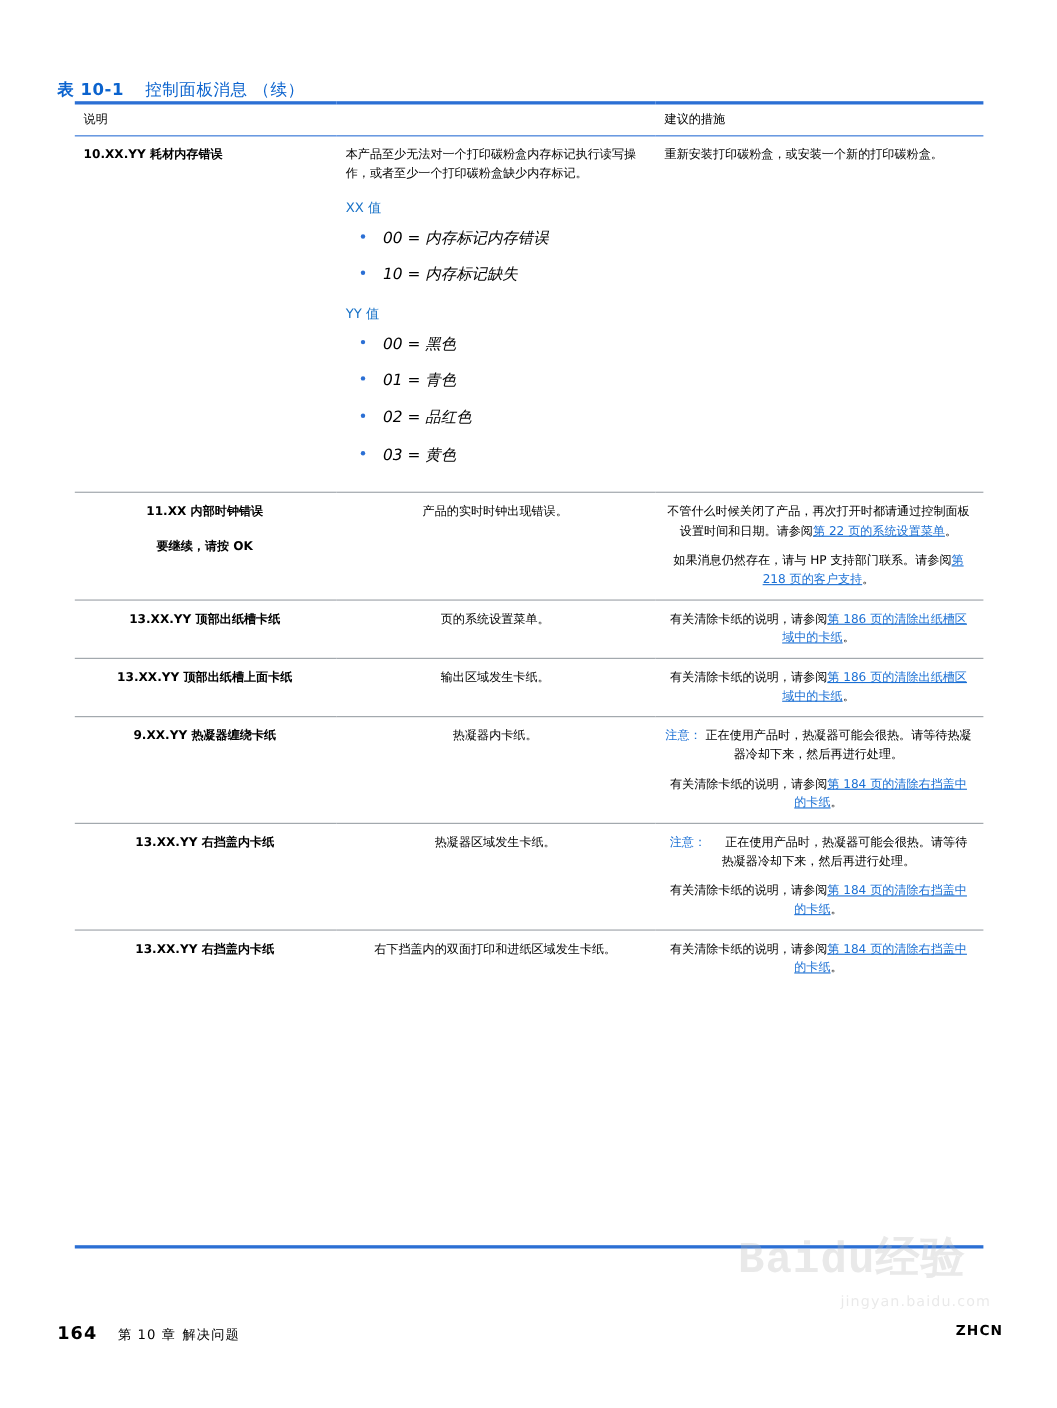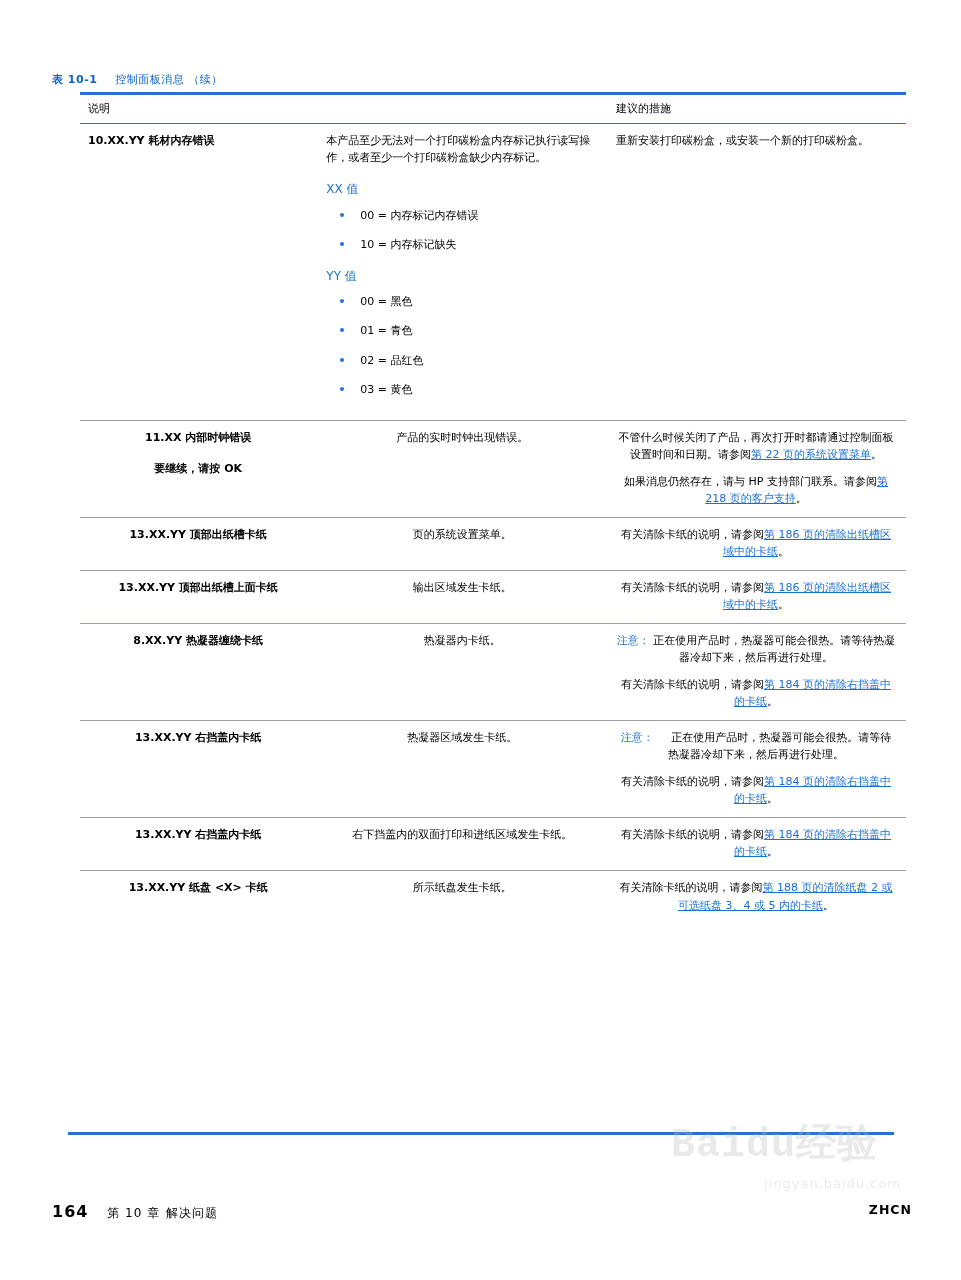--- a/index.html
+++ b/index.html
@@ -12,28 +12,28 @@
     overflow:hidden;
   }
   .page{
     position:absolute;
     left:0;top:0;
     width:961px;height:1280px;
   }
   .table-caption{
     position:absolute;
     left:52px;top:72px;
-    font-size:11px;
+    font-size:15px;
     color:#0b63ce;
     letter-spacing:0.5px;
   }
   .table-caption .cap-bold{font-weight:bold;}
   .tbl{
     position:absolute;
-    left:80px;top:92px;
+    left:68px;top:92px;
     width:826px;
     border-collapse:collapse;
     font-size:11px;
     line-height:1.55;
   }
   .tbl td,.tbl th{
     vertical-align:top;
     padding:8px 10px 10px 8px;
     text-align:left;
   }
@@ -62,21 +62,22 @@
   }
   ul.bul{
     list-style:none;
     margin:0 0 2px 0;
     padding:0;
   }
   ul.bul li{
     position:relative;
     padding-left:34px;
     margin:0 0 12px 0;
-    font-size:11px;
+    font-size:14px;
+    font-style:italic;
   }
   ul.bul li:before{
     content:"";
     position:absolute;
     left:14px;top:6px;
     width:4px;height:4px;
     background:#2b6fd4;
     border-radius:50%;
   }
   .link{color:#1a6fd4;text-decoration:underline;}
@@ -209,21 +210,21 @@
         </td>
         <td class="c3">
           <div class="p last">
             <span>有关清除卡纸的说明，请参阅</span><span class="link">第 186 页的清除出纸槽区域中的卡纸</span><span>。</span>
           </div>
         </td>
       </tr>
 
       <tr class="row-line">
         <td class="c1">
-          <div class="bold">8.XX.YY  热凝器缠绕卡纸</div>
+          <div class="bold">9.XX.YY  热凝器缠绕卡纸</div>
         </td>
         <td class="c2">
           <div class="p last">热凝器内卡纸。</div>
         </td>
         <td class="c3">
           <div class="p">
             <span class="note">注意：</span>
             <span>正在使用产品时，热凝器可能会很热。请等待热凝器冷却下来，然后再进行处理。</span>
           </div>
           <div class="p last">
@@ -259,33 +260,20 @@
           <div class="p last">右下挡盖内的双面打印和进纸区域发生卡纸。</div>
         </td>
         <td class="c3">
           <div class="p last">
             <span>有关清除卡纸的说明，请参阅</span><span class="link">第 184 页的清除右挡盖中的卡纸</span><span>。</span>
           </div>
         </td>
       </tr>
 
 
-      <tr class="row-line">
-        <td class="c1">
-          <div class="bold">13.XX.YY  纸盘 &lt;X&gt; 卡纸</div>
-        </td>
-        <td class="c2">
-          <div class="p last">所示纸盘发生卡纸。</div>
-        </td>
-        <td class="c3">
-          <div class="p last">
-            <span>有关清除卡纸的说明，请参阅</span><span class="link">第 188 页的清除纸盘 2 或可选纸盘 3、4 或 5 内的卡纸</span><span>。</span>
-          </div>
-        </td>
-      </tr>
 
     </tbody>
   </table>
 
   <div class="bottom-rule" style="top:1132px;"></div>
 
   <div class="footer">
     <div class="fl">
       <span class="num">164</span>
       <span style="margin-left:14px;">第 10 章</span>

